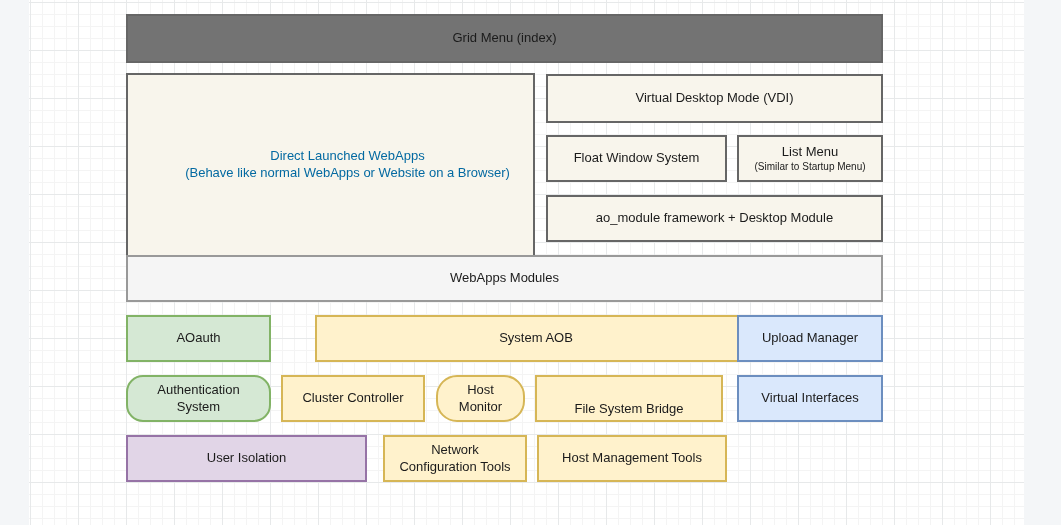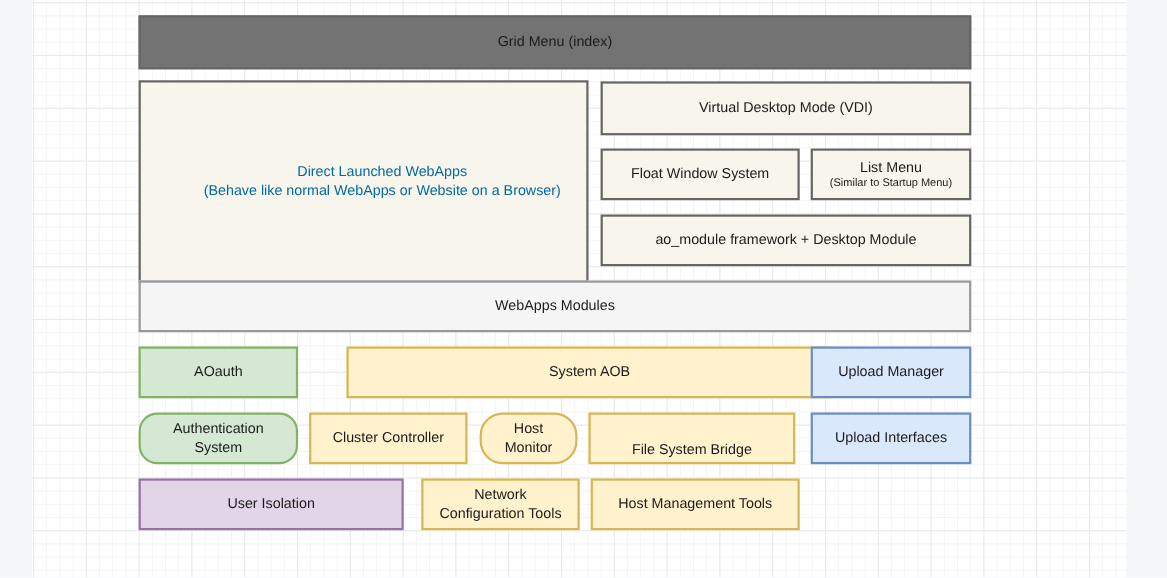--- a/index.html
+++ b/index.html
@@ -96,21 +96,21 @@
       <div class="node" style="left: 281px; top: 375px; width: 144px; height: 47px; background: rgb(255, 242, 204); border-color: rgb(214, 182, 86); color: rgb(27, 27, 27);">
         <div class="label">Cluster Controller</div>
       </div>
       <div class="node" style="left: 436px; top: 375px; width: 89px; height: 47px; background: rgb(255, 242, 204); border-color: rgb(214, 182, 86); color: rgb(27, 27, 27); border-radius: 21px;">
         <div class="label">Host Monitor</div>
       </div>
       <div class="node" style="left: 535px; top: 375px; width: 188px; height: 47px; background: rgb(255, 242, 204); border-color: rgb(214, 182, 86); color: rgb(27, 27, 27); justify-content: flex-end;">
         <div class="label">File System Bridge</div>
       </div>
       <div class="node" style="left: 737px; top: 375px; width: 146px; height: 47px; background: rgb(218, 232, 252); border-color: rgb(108, 142, 191); color: rgb(27, 27, 27);">
-        <div class="label">Upload Interfaces</div>
+        <div class="label">Virtual Interfaces</div>
       </div>
       <div class="node" style="left: 126px; top: 435px; width: 241px; height: 47px; background: rgb(225, 213, 231); border-color: rgb(150, 115, 166); color: rgb(27, 27, 27);">
         <div class="label">User Isolation</div>
       </div>
       <div class="node" style="left: 383px; top: 435px; width: 144px; height: 47px; background: rgb(255, 242, 204); border-color: rgb(214, 182, 86); color: rgb(27, 27, 27);">
         <div class="label">Network Configuration Tools</div>
       </div>
       <div class="node" style="left: 537px; top: 435px; width: 190px; height: 47px; background: rgb(255, 242, 204); border-color: rgb(214, 182, 86); color: rgb(27, 27, 27);">
         <div class="label">Host Management Tools</div>
       </div>

